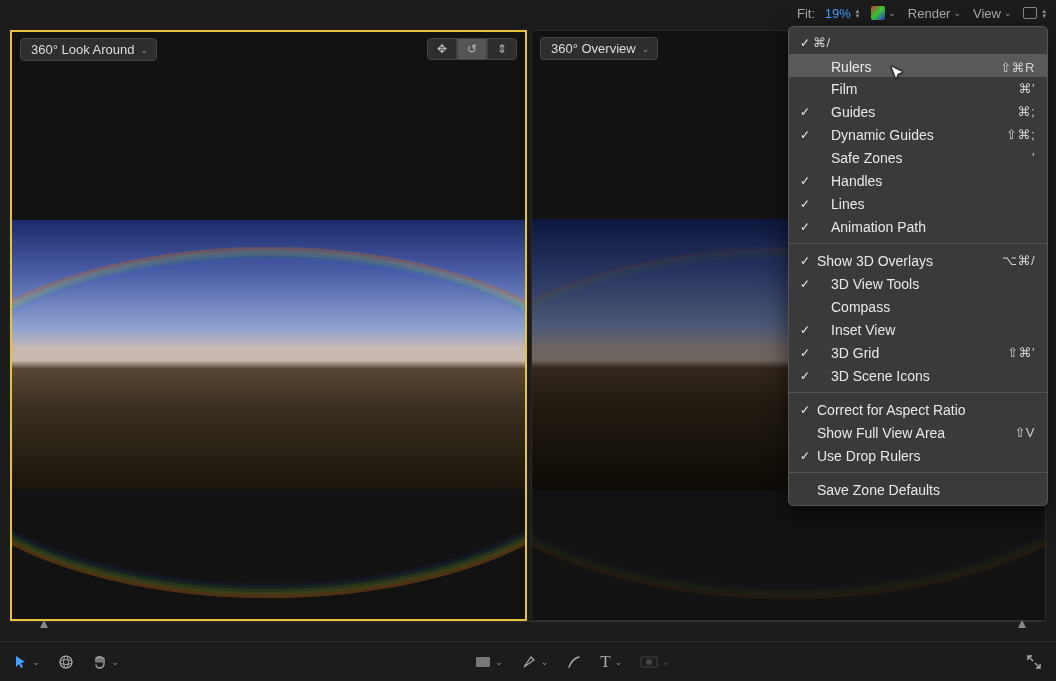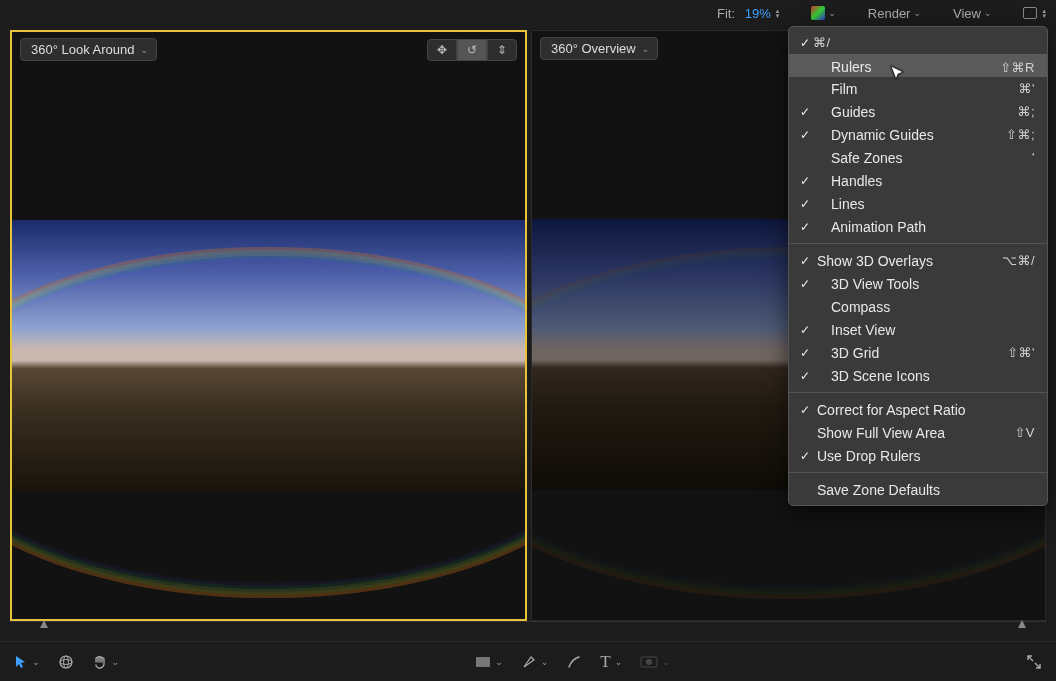--- a/index.html
+++ b/index.html
@@ -24,21 +24,20 @@
     align-items: center;
     gap: 12px;
     color: #aaa;
     font-size: 13px;
   }
   .topbar .fit-lbl { color: #aaa; }
   .topbar .fit-val { color: #3fa0ff; }
   .topbar .dropdown-btn {
     display: inline-flex; align-items: center; gap: 3px;
     cursor: default;
-    margin-left: 20px;
   }
   .chev { font-size: 9px; color: #999; }
   .swatch {
     width: 14px; height: 14px; border-radius: 2px;
     background: linear-gradient(135deg,#c33,#3c3,#33c);
     display: inline-block;
   }
   .viewport-shape { width:14px;height:12px;border:1px solid #888;border-radius:2px;display:inline-block; }
   .updn { display:inline-flex;flex-direction:column;line-height:5px;font-size:7px;color:#999;margin-left:2px;}
   
@@ -81,21 +80,21 @@
   .sun {
     position:absolute; right:32%; top:42%;
     width:14px;height:14px;border-radius:50%;
     background:#fffad0;
     box-shadow:0 0 30px 12px rgba(255,240,180,0.7);
   }
 
   
   .vp-head {
     position: absolute; top: 6px; left: 8px; right: 8px;
-    display: flex; justify-content: space-between; align-items: flex-end;
+    display: flex; justify-content: space-between; align-items: flex-start;
     z-index: 5;
   }
   .drop-chip {
     background: #2e2e2e;
     border: 1px solid #444;
     border-radius: 4px;
     padding: 3px 8px 3px 10px;
     color: #ddd;
     display: inline-flex; align-items: center; gap: 6px;
     font-size: 13px;

